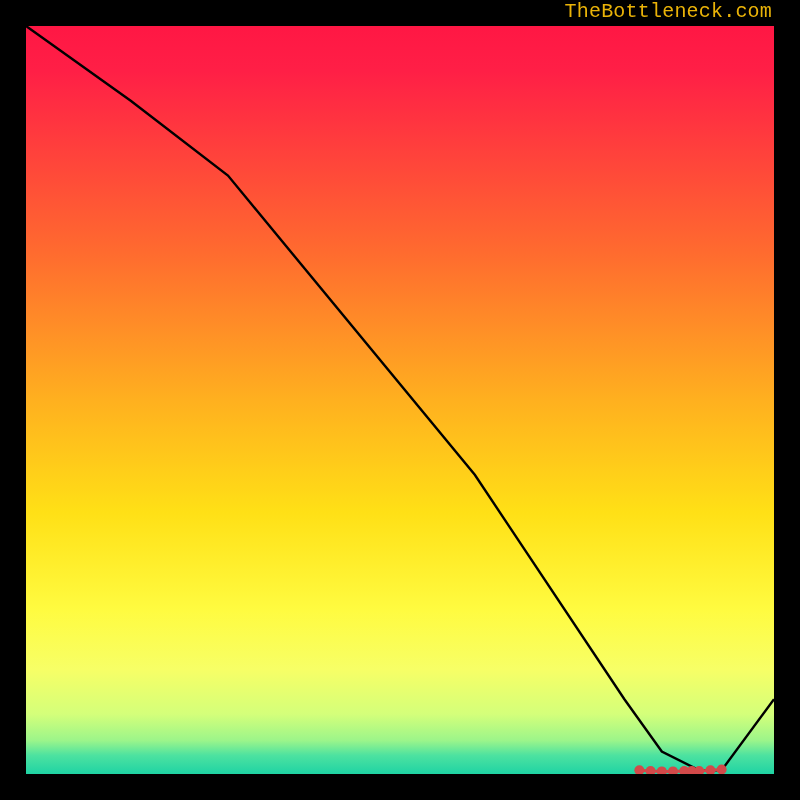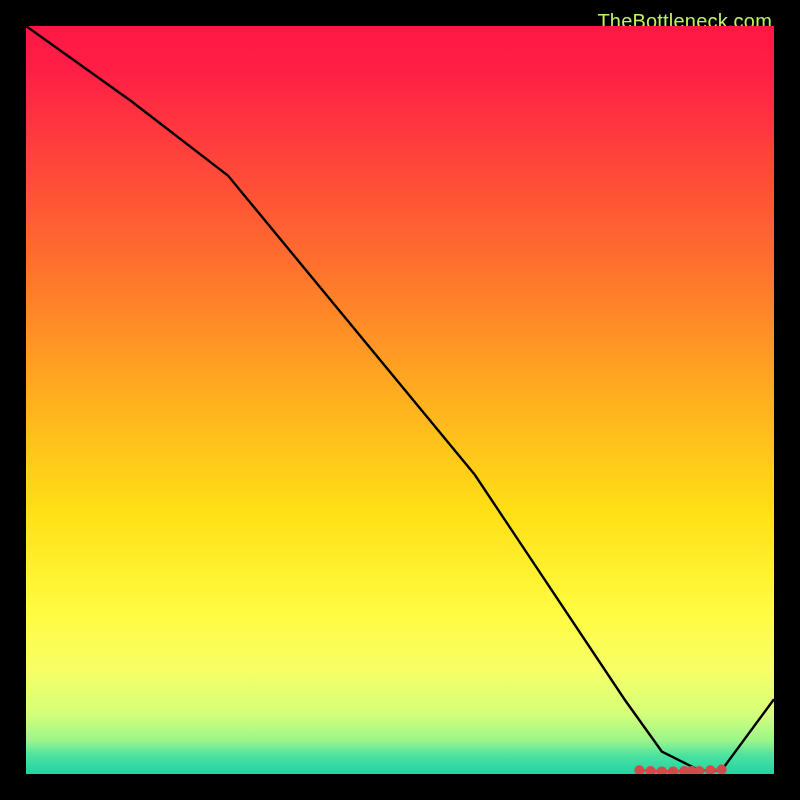--- a/index.html
+++ b/index.html
@@ -22,26 +22,27 @@
   .plot {
     position: absolute;
     top: 26px;
     left: 26px;
     width: 748px;
     height: 748px;
     overflow: hidden;
   }
   .watermark {
     position: absolute;
-    top: 10px;
+    top: 0;
     right: 28px;
-    color: #bef264;
+    color: #eab308;
     font-size: 20px;
     font-weight: 500;
     letter-spacing: 0.2px;
+    font-family: Liberation Mono, monospace;
   }
 </style>
 </head>
 <body>
 
 <div class="frame">
   <div class="watermark">TheBottleneck.com</div>
   <div class="plot">
     <svg id="chart-svg" width="748" height="748" viewBox="0 0 748 748" preserveAspectRatio="none">
       <defs>

